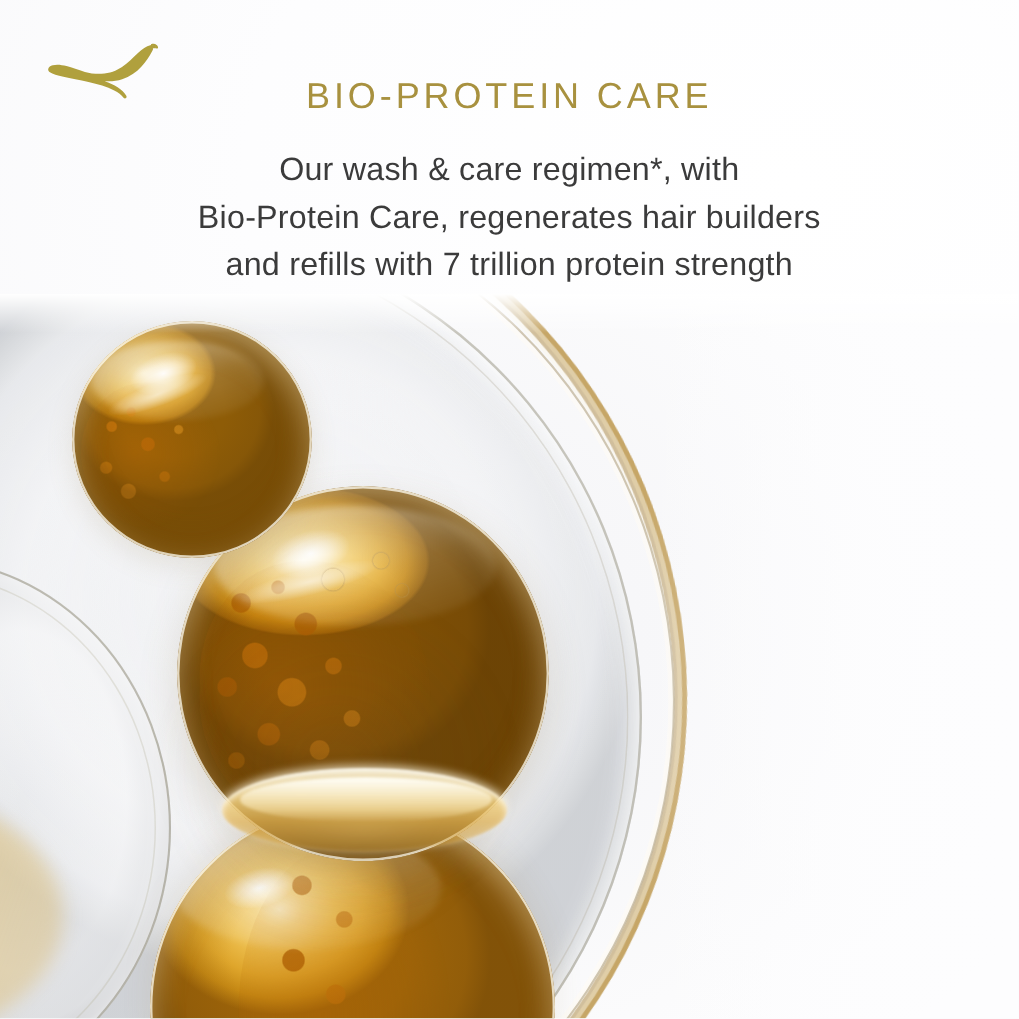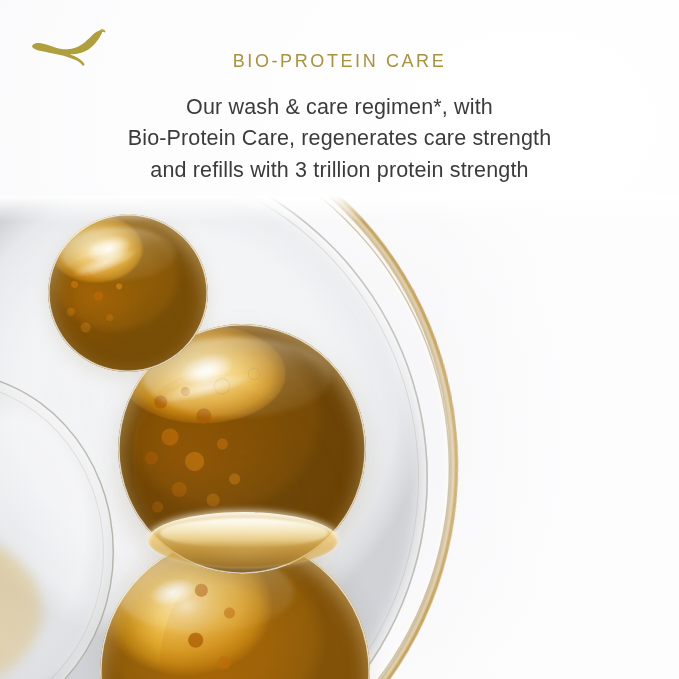--- a/index.html
+++ b/index.html
@@ -33,21 +33,21 @@
 
   
   .copy{
     position:absolute;
     left:0; right:0; top:52px;
     text-align:center;
     z-index:40;
   }
   .headline{
     color:#a8913f;
-    font-size:18px;
+    font-size:24px;
     letter-spacing:2.6px;
     font-weight:400;
     line-height:1.1;
     text-transform:uppercase;
     font-family:"Liberation Sans","DejaVu Sans",sans-serif;
   }
   .body-copy{
     margin-top:20px;
     color:#3b3b3b;
     font-size:21.5px;
@@ -405,18 +405,18 @@
     <svg viewBox="0 0 150 100" xmlns="http://www.w3.org/2000/svg" aria-hidden="true">
       <path fill="#b0a03d" d="M146.5 21.8c-1.4-3.2-4.6-4.6-8.3-3.9-5.3 1-10.8 5.1-16.6 10.6-6.7 6.3-13.4 13.4-21.6 18.9-7.6 5.1-16.6 8.6-27.7 9.1-8 .4-15.6-.9-22.4-2.6C40.6 51 32.8 48.2 25 46.1c-6.6-1.8-12.9-2.7-18.6-1.2-3.2.8-5.3 2.5-6 4.6-.6 1.9.3 3.6 2.2 4.9 3.6 2.5 10.1 4.4 18.2 6.2 9.9 2.2 21.9 4.3 33.9 7 12.6 2.8 24.9 6.3 34.8 11.4 5.4 2.8 9.8 6 12.6 9.8.9 1.2 2.4 1.4 3.4.4.8-.8.9-1.9.3-3-2.4-4.4-6.5-8.2-11.7-11.5-5-3.2-11-5.9-17.6-8.2 8.7.6 16.6-.3 23.7-2.6 10.5-3.4 19.1-9.6 25.9-16.9 6.6-7.1 11.4-15 14.8-21.4 1.2-2.2 1.5-3.4.6-3.8z"></path>
       <path fill="#b0a03d" d="M139.9 16.3c2.6-.7 5.1-.3 6.9 1.1 1.2.9 1.9 2.2 1.9 3.5 0 .9-.5 1.5-1.3 1.5-.7 0-1.2-.4-1.6-1.2-.8-1.6-2.3-2.5-4.3-2.6-1.3-.1-2.3-.6-2.4-1.3-.1-.5.3-.9.8-1z"></path>
     </svg>
   </div>
 
   <div class="copy">
     <div class="headline">BIO-PROTEIN CARE</div>
     <div class="body-copy">
       <span class="ln">Our wash &amp; care regimen*, with</span>
-      <span class="ln">Bio-Protein Care, regenerates care strength</span>
-      <span class="ln">and refills with 3 trillion protein strength</span>
+      <span class="ln">Bio-Protein Care, regenerates hair builders</span>
+      <span class="ln">and refills with 7 trillion protein strength</span>
     </div>
   </div>
 
 </div>
 
 </body></html>

